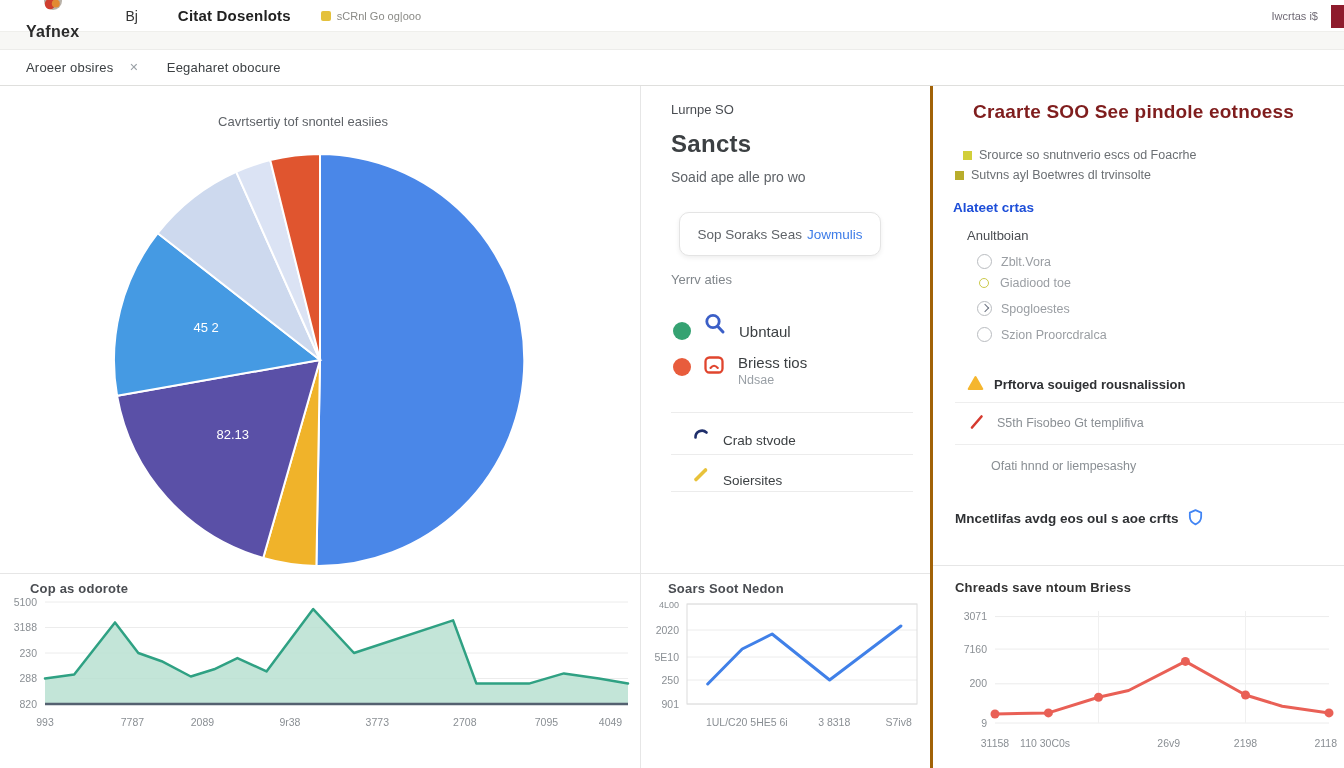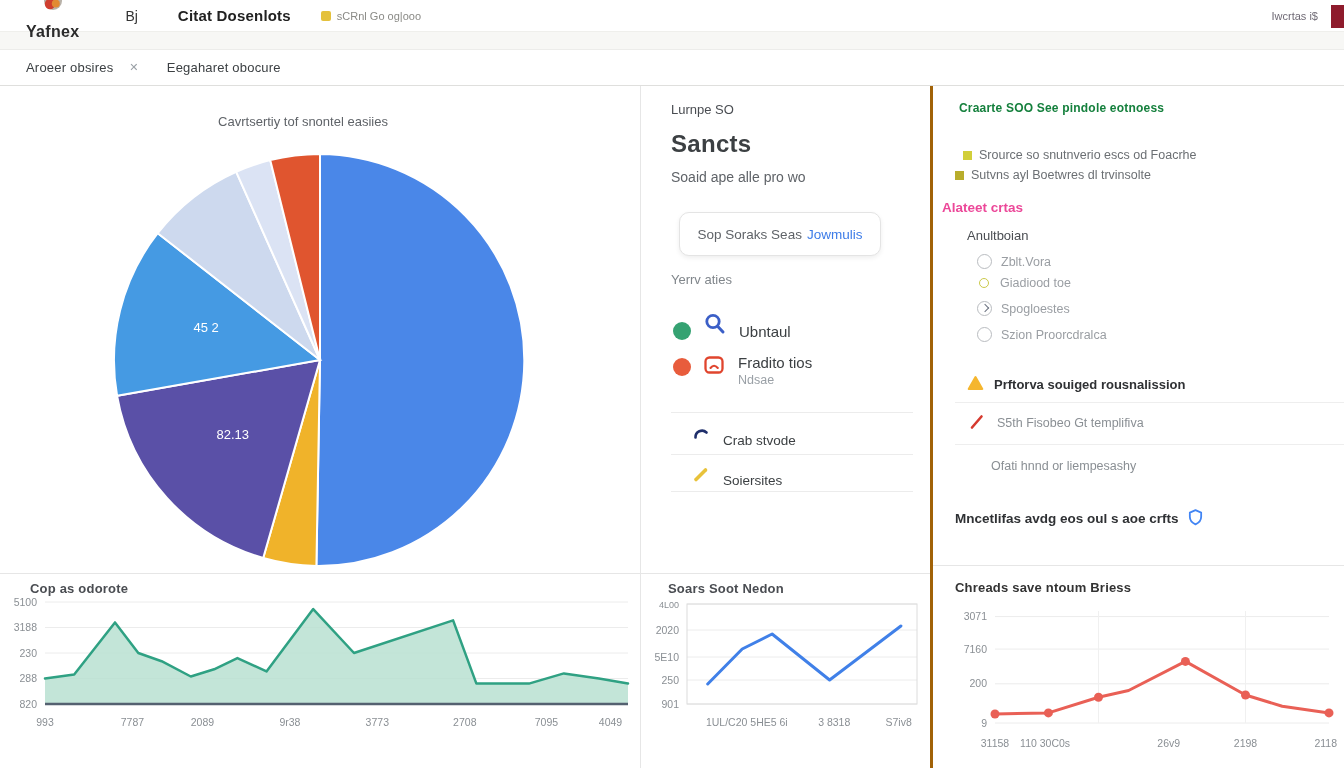--- a/index.html
+++ b/index.html
@@ -59,24 +59,24 @@
   .c-row .dot { width:18px; height:18px; border-radius:50%; flex:0 0 auto; }
   .dot-green { background:#35a272; }
   .dot-orange{ background:#e85c3c; }
   .c-label { font-size:15px; color:#3c4043; font-weight:500; }
   .c-label-sm { font-size:13.5px; color:#3c4043; }
   .c-subtxt { font-size:12.5px; color:#9aa0a6; margin-top:2px; }
   .rule { position:absolute; left:30px; width:242px; height:1px; background:#ececec; }
 
   
   .right-top { position:relative; height:479px; }
-  .r-heading { position:absolute; left:26px; top:15px; font-size:12px; font-weight:700; color:#15803d; letter-spacing:.2px; }
+  .r-heading { position:absolute; left:40px; top:15px; font-size:19px; font-weight:700; color:#7f1d1d; letter-spacing:.2px; }
   .r-bullet { position:absolute; left:22px; display:flex; align-items:center; gap:7px; font-size:12.5px; color:#6b6f73; }
   .r-bullet .sq { width:9px; height:9px; flex:0 0 auto; }
-  .r-sub { position:absolute; left:9px; top:114px; font-size:13.5px; font-weight:700; color:#ec4899; }
+  .r-sub { position:absolute; left:20px; top:114px; font-size:13.5px; font-weight:700; color:#1d4ed8; }
   .r-group { position:absolute; left:34px; top:142px; font-size:13px; color:#4a4d52; }
   .r-radio { position:absolute; left:44px; display:flex; align-items:center; gap:9px; font-size:12.5px; color:#9a9ea3; }
   .radio-circ { width:15px; height:15px; border:1.5px solid #b9bcc0; border-radius:50%; flex:0 0 auto; position:relative; }
   .radio-circ.small { width:10px; height:10px; border-color:#cbc94a; margin:0 2px; }
   .radio-circ.marked::after { content:""; position:absolute; left:4px; top:3px; width:5px; height:5px;
       border-top:1.5px solid #6b7280; border-right:1.5px solid #6b7280; transform:rotate(45deg); }
   .r-warn { position:absolute; left:34px; top:289px; display:flex; align-items:center; gap:10px;
             font-size:13px; font-weight:700; color:#2f3134; }
   .r-hr { position:absolute; left:22px; right:0; height:1px; background:#eeeeee; }
   .r-slash { position:absolute; left:36px; top:327px; display:flex; align-items:center; gap:12px; font-size:12.5px; color:#8a8f94; }
@@ -193,21 +193,21 @@
 
         <div class="c-row" style="left:32px; top:268px; align-items:flex-start;">
           <span class="dot dot-orange" style="margin-top:4px;"></span>
           <span>
             <svg width="23" height="23" viewBox="0 0 23 23">
               <rect x="2.5" y="3.5" width="17" height="15" rx="4" fill="none" stroke="#e0452e" stroke-width="2.3"></rect>
               <path d="M7.5,14 Q11,9.5 14.8,14" fill="none" stroke="#e0452e" stroke-width="2.1" stroke-linecap="round"></path>
             </svg>
           </span>
           <span>
-            <div class="c-label">Fradito tios</div>
+            <div class="c-label">Briess tios</div>
             <div class="c-subtxt">Ndsae</div>
           </span>
         </div>
 
         <div class="rule" style="top:326px;"></div>
 
         <div class="c-row" style="left:50px; top:338px;">
           <span>
             <svg width="20" height="20" viewBox="0 0 20 20">
               <path d="M4.5,13.5 A6.5,6.5 0 0 1 15.5,8.5" fill="none" stroke="#1f2f6b" stroke-width="2.6" stroke-linecap="round"></path>

